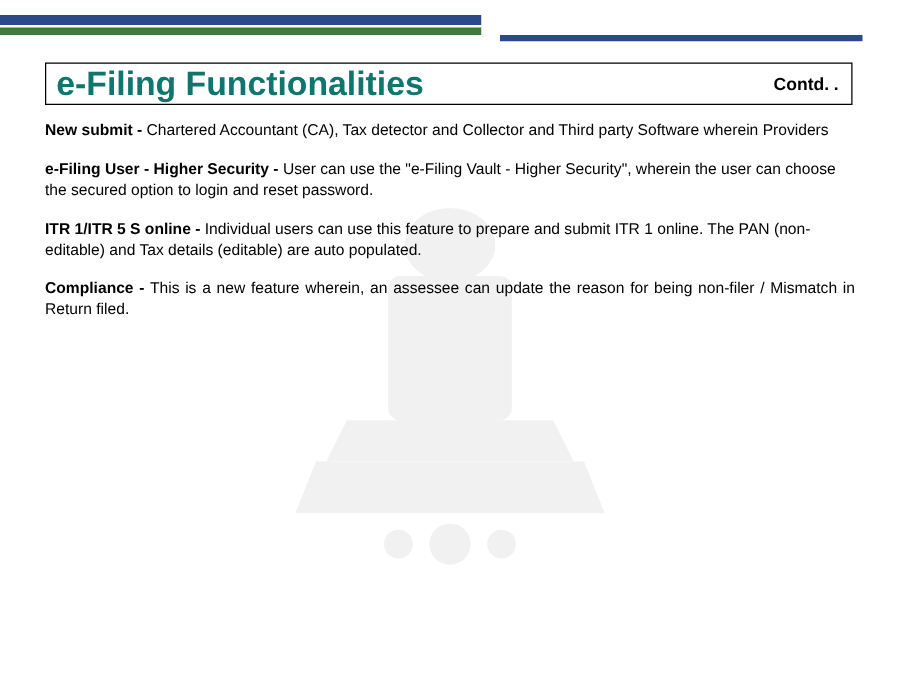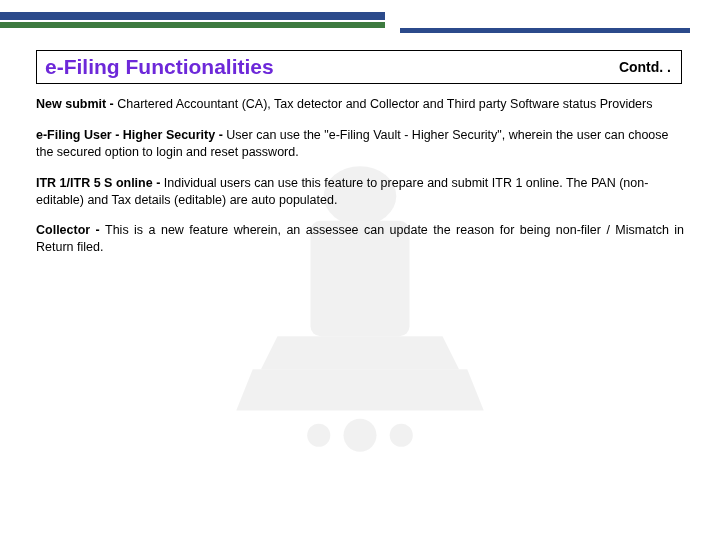--- a/index.html
+++ b/index.html
@@ -58,23 +58,23 @@
     right: 38px;
     border: 1px solid #000;
     height: 34px;
     display: flex;
     align-items: center;
     justify-content: space-between;
     padding: 0 10px 0 8px;
     background: #fff;
   }
   .titlebox .left {
-    font-size: 21px;
+    font-size: 27px;
     font-weight: bold;
-    color: #6d28d9;
+    color: #0f766e;
   }
   .titlebox .right {
     font-size: 14px;
     font-weight: bold;
     color: #000;
   }
   .content {
     position: absolute;
     top: 96px;
     left: 36px;
@@ -113,17 +113,17 @@
     </g>
   </svg>
 </div>
 
 <div class="titlebox">
   <span class="left">e-Filing Functionalities</span>
   <span class="right">Contd. .</span>
 </div>
 
 <div class="content" id="content">
-    <p class="item"><b>New submit -</b><span> Chartered Accountant (CA), Tax detector and Collector and Third party Software status Providers</span></p>
+    <p class="item"><b>New submit -</b><span> Chartered Accountant (CA), Tax detector and Collector and Third party Software wherein Providers</span></p>
     <p class="item"><b>e-Filing User - Higher Security -</b><span> User can use the "e-Filing Vault - Higher Security", wherein the user can choose the secured option to login and reset password.</span></p>
     <p class="item"><b>ITR 1/ITR 5 S online -</b><span> Individual users can use this feature to prepare and submit ITR 1 online. The PAN (non-editable) and Tax details (editable) are auto populated.</span></p>
-    <p class="item justify"><b>Collector -</b><span> This is a new feature wherein, an assessee can update the reason for being non-filer / Mismatch in Return filed.</span></p>
+    <p class="item justify"><b>Compliance -</b><span> This is a new feature wherein, an assessee can update the reason for being non-filer / Mismatch in Return filed.</span></p>
   </div>
 
 </body></html>

